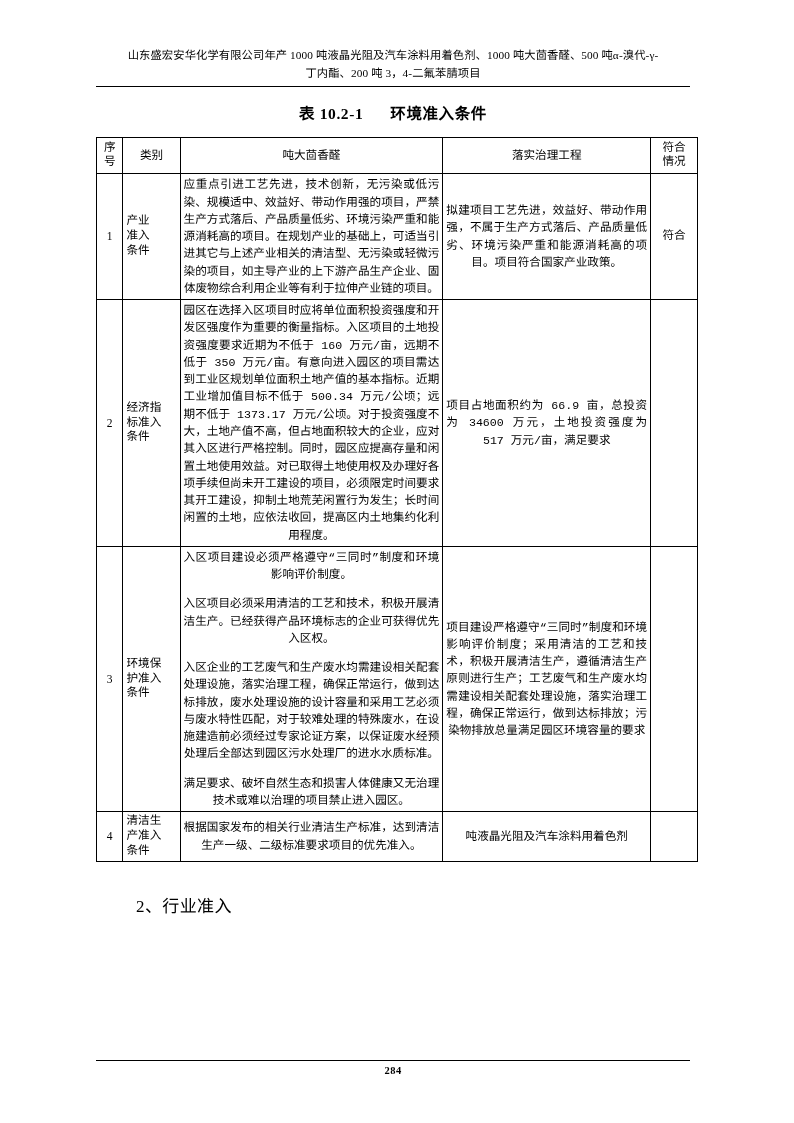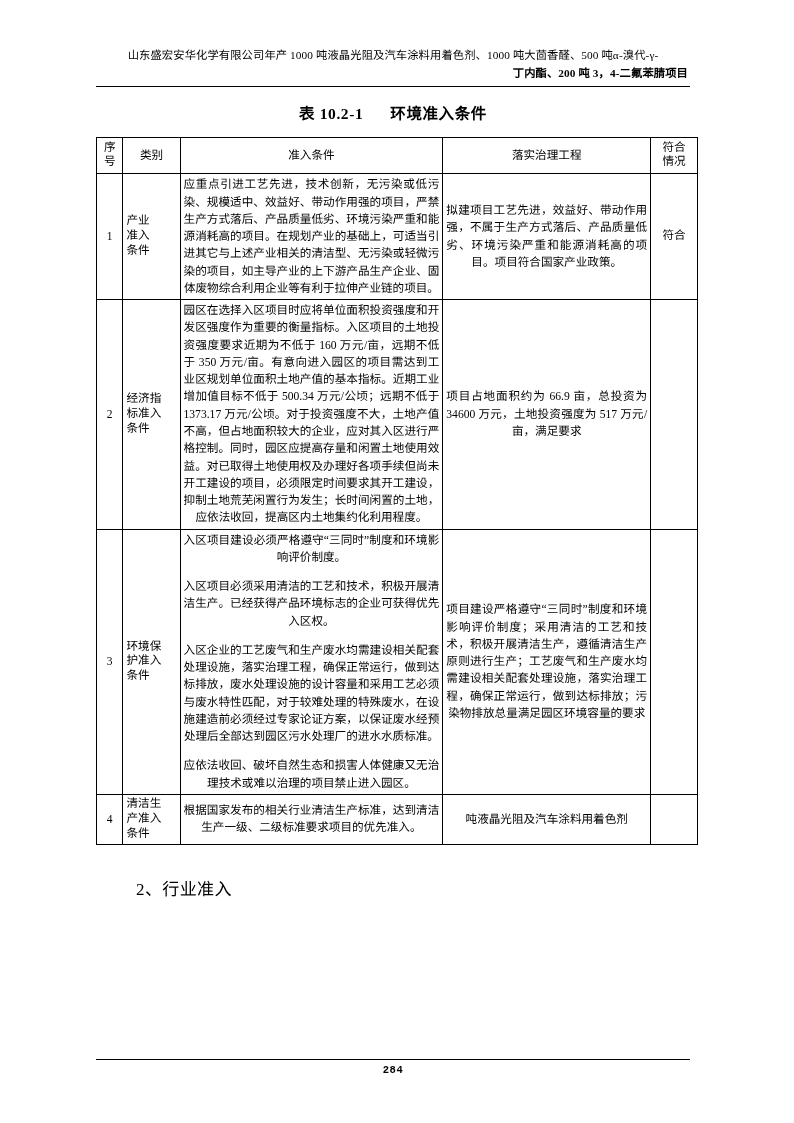--- a/index.html
+++ b/index.html
@@ -33,22 +33,21 @@
     line-height: 1.62;
     text-align: center;
     letter-spacing: 0.1px;
     padding: 0 2px;
   }
   .doc-header .hdr-line {
     display: block;
     white-space: nowrap;
   }
   .doc-header .hdr-line.l2 {
-    text-align: right;
-    font-weight: bold;
+    text-align: center;
   }
   .header-rule {
     margin-top: 3px;
     border: 0;
     border-top: 1.6px solid #000;
   }
 
   
   .table-title {
     text-align: center;
@@ -111,20 +110,21 @@
     text-align-last: center;
     padding: 3px 6px;
     line-height: 1.49;
   }
   td.cell-ok {
     text-align: center;
   }
   td.cell-cond p,
   td.cell-proj p {
     margin: 0;
+    font-family: Liberation Mono, monospace;
   }
   td.cell-cond p + p {
     margin-top: 12px;
   }
   .hdr-stack {
     display: block;
     line-height: 1.28;
   }
 
   
@@ -145,21 +145,20 @@
   .footer-rule {
     border: 0;
     border-top: 1.3px solid #000;
     margin: 0 0 4px 0;
   }
   .page-num {
     text-align: center;
     font-size: 10.5px;
     font-weight: bold;
     letter-spacing: 0.5px;
-    font-family: Liberation Mono, monospace;
   }
 </style>
 </head>
 <body>
 
 <div class="page">
 
   <div class="doc-header">
     <span class="hdr-line l1">山东盛宏安华化学有限公司年产 1000 吨液晶光阻及汽车涂料用着色剂、1000 吨大茴香醛、500 吨α-溴代-γ-</span>
     <span class="hdr-line l2">丁内酯、200 吨 3，4-二氟苯腈项目</span>
@@ -181,21 +180,21 @@
       <col class="c-proj">
       <col class="c-ok">
     </colgroup>
     <thead>
       <tr>
         <td>
           <span class="hdr-stack">序</span>
           <span class="hdr-stack">号</span>
         </td>
         <td>类别</td>
-        <td>准入条件</td>
+        <td>吨大茴香醛</td>
         <td>落实治理工程</td>
         <td>
           <span class="hdr-stack">符合</span>
           <span class="hdr-stack">情况</span>
         </td>
       </tr>
     </thead>
     <tbody>
 
       <tr>
@@ -234,21 +233,21 @@
         <td class="cell-no">3</td>
         <td class="cell-cat">
           <span class="hdr-stack">环境保</span>
           <span class="hdr-stack">护准入</span>
           <span class="hdr-stack">条件</span>
         </td>
         <td class="cell-cond">
           <p>入区项目建设必须严格遵守“三同时”制度和环境影响评价制度。</p>
           <p>入区项目必须采用清洁的工艺和技术，积极开展清洁生产。已经获得产品环境标志的企业可获得优先入区权。</p>
           <p>入区企业的工艺废气和生产废水均需建设相关配套处理设施，落实治理工程，确保正常运行，做到达标排放，废水处理设施的设计容量和采用工艺必须与废水特性匹配，对于较难处理的特殊废水，在设施建造前必须经过专家论证方案，以保证废水经预处理后全部达到园区污水处理厂的进水水质标准。</p>
-          <p>应依法收回、破坏自然生态和损害人体健康又无治理技术或难以治理的项目禁止进入园区。</p>
+          <p>满足要求、破坏自然生态和损害人体健康又无治理技术或难以治理的项目禁止进入园区。</p>
         </td>
         <td class="cell-proj">
           <p>项目建设严格遵守“三同时”制度和环境影响评价制度；采用清洁的工艺和技术，积极开展清洁生产，遵循清洁生产原则进行生产；工艺废气和生产废水均需建设相关配套处理设施，落实治理工程，确保正常运行，做到达标排放；污染物排放总量满足园区环境容量的要求</p>
         </td>
         <td class="cell-ok"></td>
       </tr>
 
       <tr>
         <td class="cell-no">4</td>
         <td class="cell-cat">

